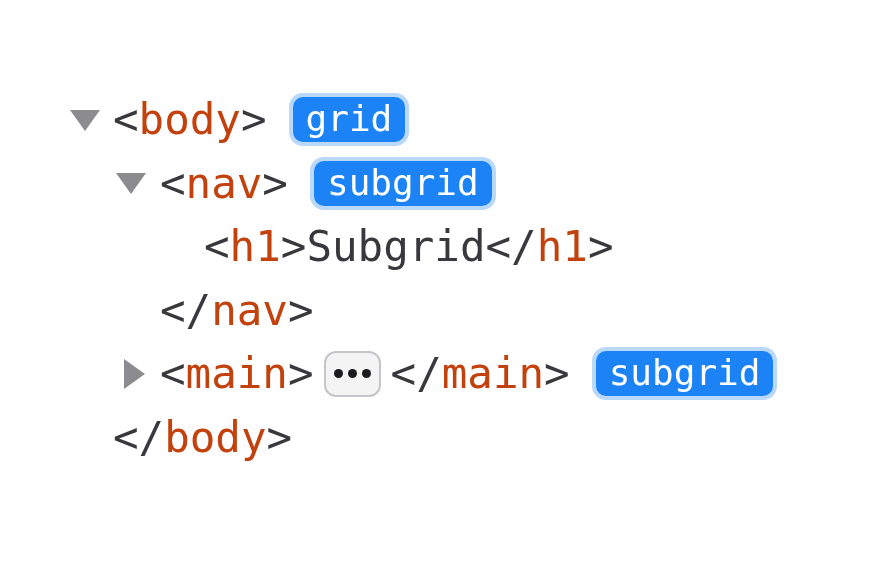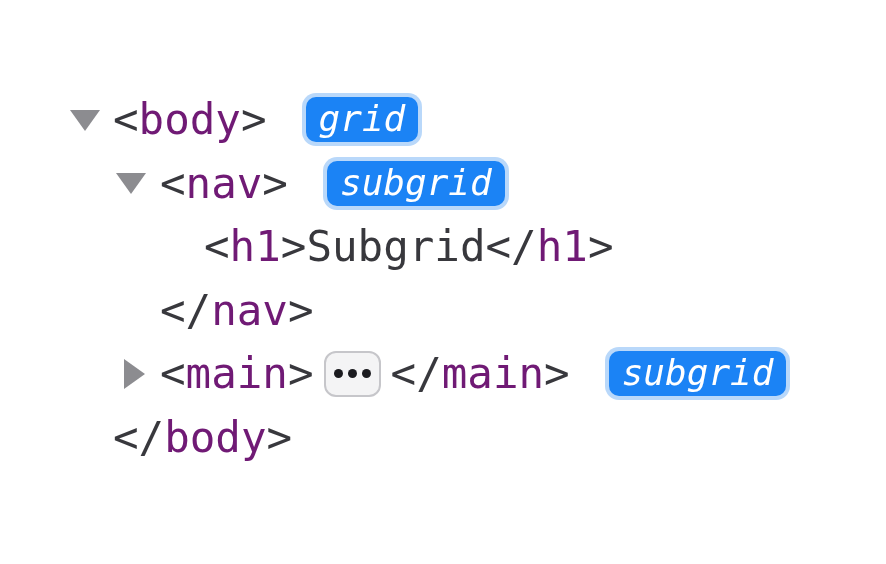--- a/index.html
+++ b/index.html
@@ -22,21 +22,21 @@
     white-space: pre;
     font-size: 42.5px;
     line-height: 63.5px;
     cursor: default;
   }
   .indent-0 { padding-left: 113px; }
   .indent-1 { padding-left: 160px; }
   .indent-2 { padding-left: 204px; }
 
   .punct { color: #38383d; }
-  .tag   { color: #701a75; }
+  .tag   { color: #c2410c; }
   .text  { color: #38383d; }
 
   
   .twisty {
     position: absolute;
     top: 50%;
     width: 0; height: 0;
     cursor: pointer;
   }
   .twisty.down {
@@ -48,30 +48,29 @@
   .twisty.right {
     margin-top: -15px;
     border-top: 15px solid transparent;
     border-bottom: 15px solid transparent;
     border-left: 21px solid #8c8c90;
   }
 
   
   .badge {
     display: inline-block;
-    margin-left: 39px;
+    margin-left: 26px;
     padding: 1px 13px 3px 13px;
     font-size: 36px;
     line-height: 41px;
     color: #ffffff;
     background: #1b83f5;
     border-radius: 10px;
     box-shadow: 0 0 0 4px #b9d8fa;
     cursor: pointer;
-    font-style: italic;
   }
 
   
   .expander {
     display: inline-flex;
     align-items: center;
     justify-content: center;
     gap: 5px;
     width: 53px;
     height: 42px;

